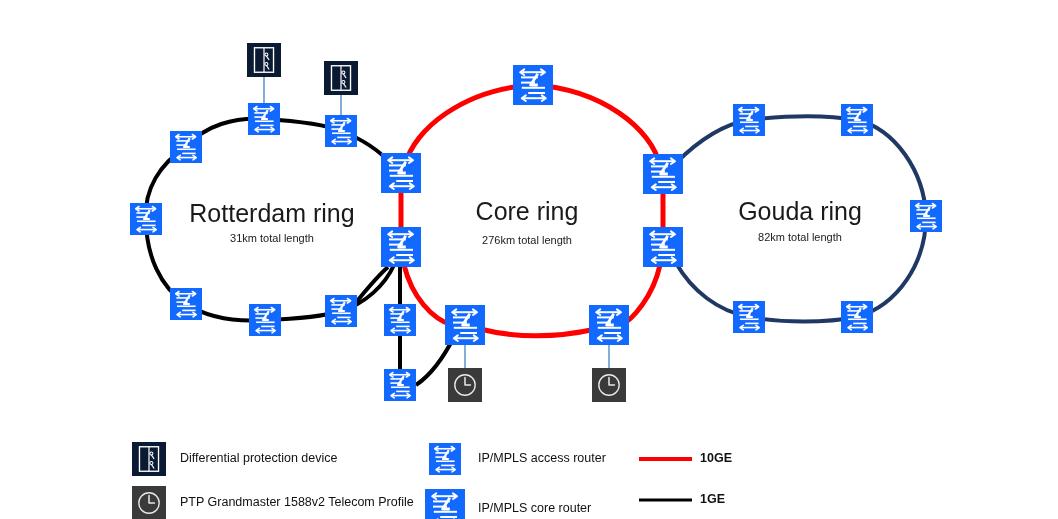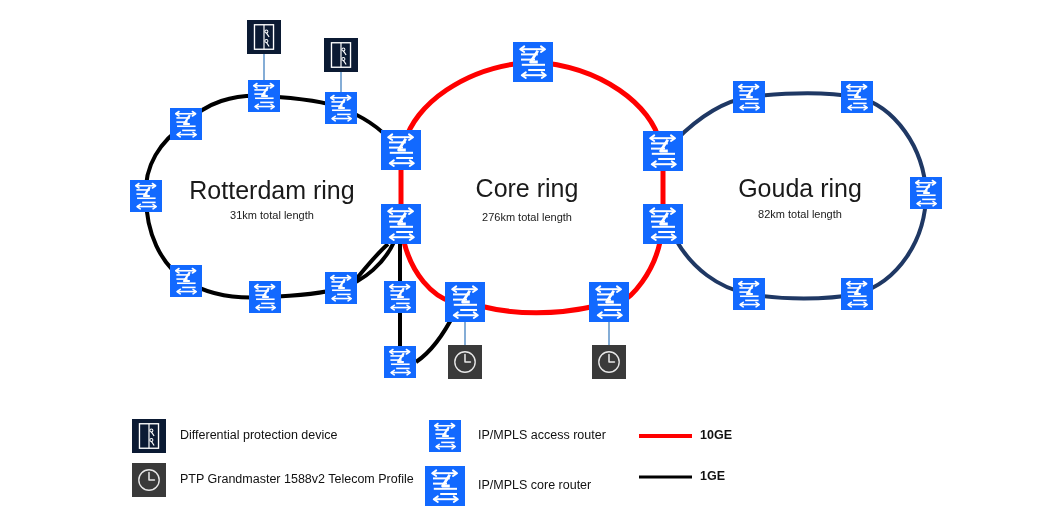--- a/index.html
+++ b/index.html
@@ -2,21 +2,21 @@
 <html><head>
 <meta charset="utf-8">
 <title>Network Ring Topology Diagram</title>
 <style>
   html,body{margin:0;padding:0;background:#ffffff;}
   body{
     width:1058px;height:519px;position:relative;overflow:hidden;
     font-family:"Liberation Sans","DejaVu Sans",sans-serif;
     color:#111111;
   }
-  #diagram-root{position:absolute;inset:0;}
+  #diagram-root{position:absolute;inset:0;margin-top:23px;}
   svg.canvas{position:absolute;left:0;top:0;width:1058px;height:519px;}
 
   .ring-title{
     font-size:25px;font-weight:400;fill:#1a1a1a;
     text-anchor:middle;dominant-baseline:middle;
   }
   .ring-sub{
     font-size:11px;font-weight:400;fill:#1a1a1a;
     text-anchor:middle;dominant-baseline:middle;
   }

